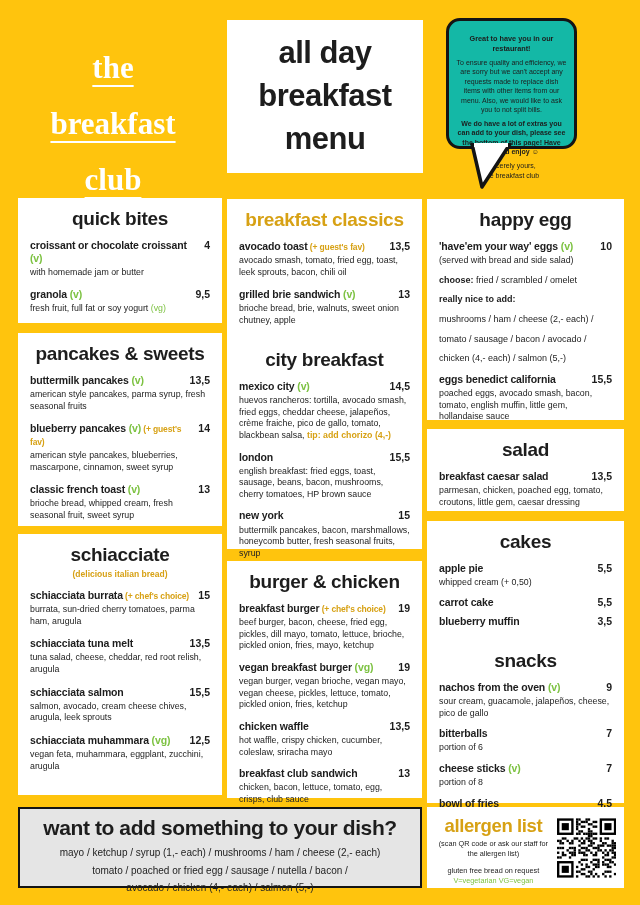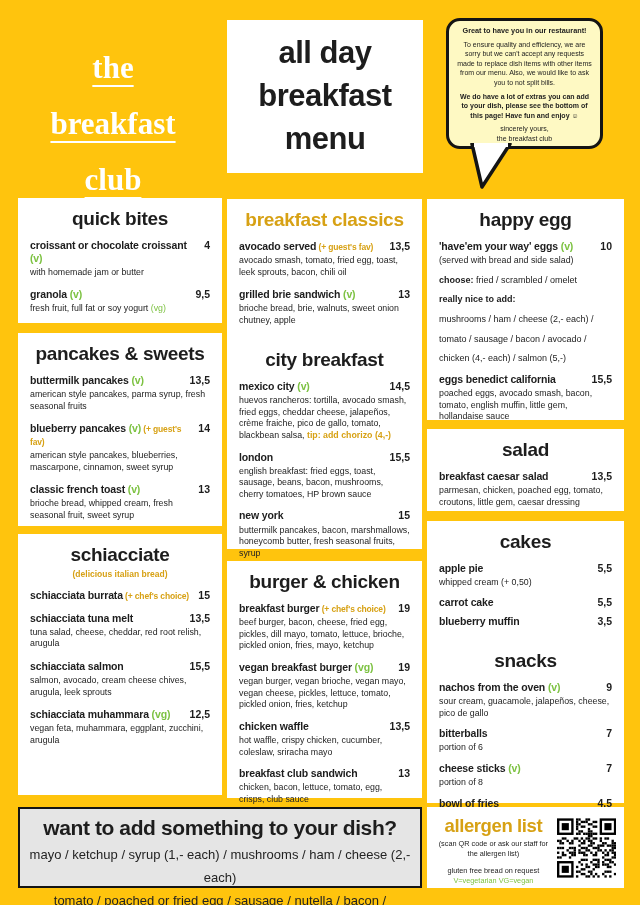--- a/index.html
+++ b/index.html
@@ -29,22 +29,22 @@
 
   
   .logo{position:absolute;left:20px;top:40px;width:186px;text-align:center;
         font-family:"Liberation Serif","DejaVu Serif",serif;font-weight:bold;
         font-size:31px;color:#fff;line-height:1.8;}
   .logo span{text-decoration:underline;text-decoration-thickness:2px;text-underline-offset:7px;}
   .title-card{position:absolute;left:227px;top:20px;width:196px;height:153px;background:#fff;
         display:flex;align-items:center;justify-content:center;}
   .title-card h1{font-size:31px;line-height:1.38;text-align:center;letter-spacing:-0.5px;}
 
-  .bubble{position:absolute;left:446px;top:18px;width:157px;height:131px;background:#fef9c3;
-        border:3px solid #141414;border-radius:14px;padding:5px 7px;text-align:center;
+  .bubble{position:absolute;left:446px;top:18px;width:131px;height:131px;background:#14b8a6;
+        border:3px solid #141414;border-radius:14px;padding:13px 7px;text-align:center;
         font-size:7px;line-height:1.36;}
   .bubble .bh{font-size:7.3px;font-weight:bold;margin-bottom:4px;}
   .bubble p{margin-bottom:4px;}
   .bubble .b2{font-weight:bold;}
   .bubble .sign{margin-top:2px;}
   .tail{position:absolute;left:458px;top:143px;width:60px;height:48px;}
 
   
   #quick-bites{left:18px;top:198px;width:204px;height:125px;}
   #pancakes{left:18px;top:333px;width:204px;height:193px;}
@@ -59,21 +59,21 @@
   #happy .entry+.entry{margin-top:8px;}
   #city .entry+.entry{margin-top:9px;}
   #burger .entry+.entry{margin-top:9px;}
   #cakes .entry+.entry{margin-top:7px;}
   #snacks .entry+.entry{margin-top:8px;}
 
   
   .extras{position:absolute;left:18px;top:807px;width:404px;height:81px;background:#e5e5e5;
         border:2.5px solid #141414;padding-top:7px;text-align:center;}
   .extras h2{font-size:21px;letter-spacing:-0.4px;margin-bottom:4px;}
-  .extras .xline{font-size:13px;line-height:1.75;color:#232323;}
+  .extras .xline{font-size:10px;line-height:1.75;color:#232323;}
 
   .allergen{position:absolute;left:427px;top:807px;width:197px;height:81px;background:#fff;
         padding:8px 8px 8px 10px;display:flex;gap:7px;}
   .al-left{width:118px;text-align:center;}
   .al-title{font-size:18.5px;font-weight:bold;color:var(--gold);letter-spacing:-0.4px;margin-bottom:2px;}
   .al-sub{font-size:7.3px;line-height:1.35;color:#232323;}
   .al-note{font-size:7.3px;margin-top:7px;color:#232323;}
   .al-legend{font-size:7.3px;color:var(--green);margin-top:1px;}
   .qr{width:62px;height:62px;margin-top:2px;}
 </style>
@@ -159,20 +159,21 @@
 
   <section class="card" id="schiacciate">
     <h2 class="card-title">schiacciate</h2>
     <div class="card-sub">(delicious italian bread)</div>
     <div>
         <div class="entry item">
           <div class="row">
             <div class="nm"><span class="n">schiacciata burrata</span><span class="badge"> (+ chef's choice)</span></div>
             <div class="pr">15</div>
           </div>
+          <div class="desc">burrata, sun-dried cherry tomatoes, parma ham, arugula</div>
         </div>
         <div class="entry item">
           <div class="row">
             <div class="nm"><span class="n">schiacciata tuna melt</span></div>
             <div class="pr">13,5</div>
           </div>
           <div class="desc">tuna salad, cheese, cheddar, red root relish, arugula</div>
         </div>
         <div class="entry item">
           <div class="row">
@@ -189,21 +190,21 @@
           <div class="desc">vegan feta, muhammara, eggplant, zucchini, arugula</div>
         </div>
       </div>
   </section>
 
   <section class="card" id="classics">
     <h2 class="card-title gold">breakfast classics</h2>
     <div>
         <div class="entry item">
           <div class="row">
-            <div class="nm"><span class="n">avocado served</span><span class="badge"> (+ guest's fav)</span></div>
+            <div class="nm"><span class="n">avocado toast</span><span class="badge"> (+ guest's fav)</span></div>
             <div class="pr">13,5</div>
           </div>
           <div class="desc">avocado smash, tomato, fried egg, toast, leek sprouts, bacon, chili oil</div>
         </div>
         <div class="entry item">
           <div class="row">
             <div class="nm"><span class="n">grilled brie sandwich</span><span class="tag"> (v)</span></div>
             <div class="pr">13</div>
           </div>
           <div class="desc">brioche bread, brie, walnuts, sweet onion chutney, apple</div>

